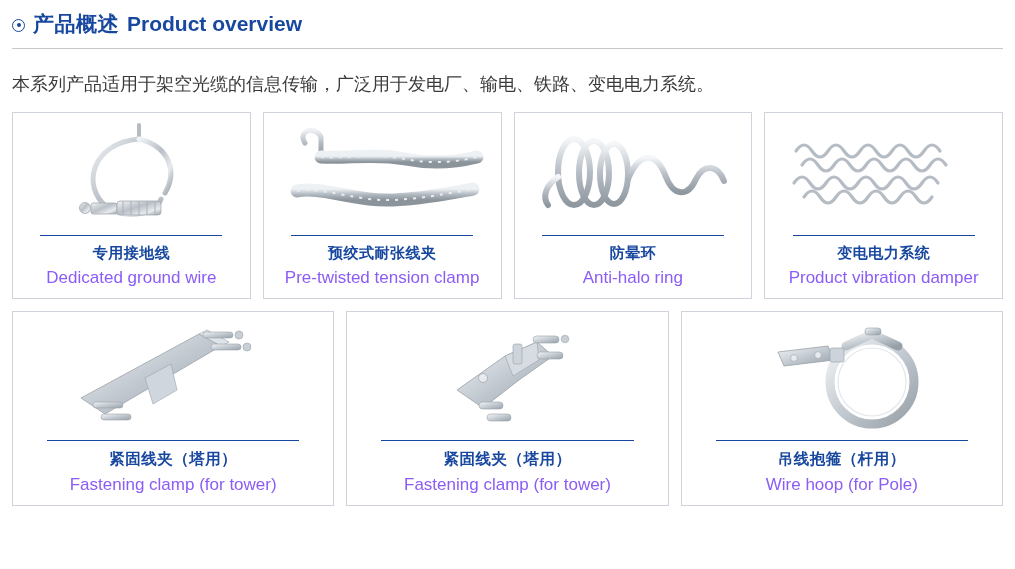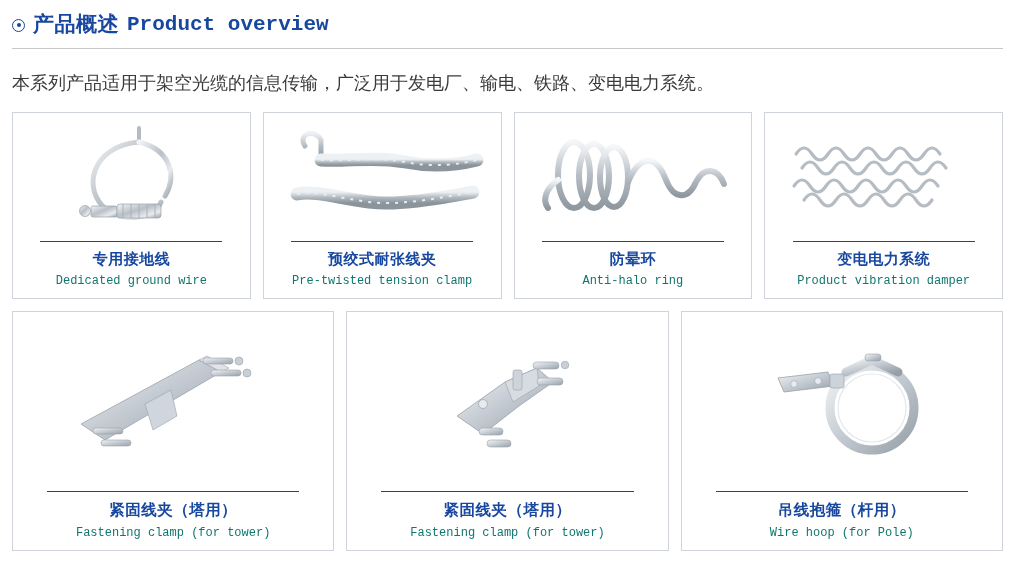--- a/index.html
+++ b/index.html
@@ -5,21 +5,21 @@
   * { box-sizing: border-box; }
   html, body { margin: 0; padding: 0; }
   body {
     width: 1015px;
     height: 569px;
     background: #ffffff;
     font-family: "Liberation Sans", sans-serif;
     color: #333;
     overflow: hidden;
   }
-  .page { padding: 8px 12px 0 12px; font-family: Liberation Mono, monospace; }
+  .page { padding: 8px 12px 0 12px; }
 
   
   .header {
     display: flex;
     align-items: center;
     gap: 8px;
     padding: 2px 0 10px 0;
   }
   .target-icon {
     width: 13px; height: 13px;
@@ -76,21 +76,21 @@
   .grid.row1 { margin-bottom: 12px; }
   .card {
     border: 1px solid #cfd4dc;
     background: #fff;
     display: flex;
     flex-direction: column;
     align-items: center;
     flex: 1;
   }
   .row1 .card { height: 187px; padding: 3px 10px 10px 10px; }
-  .row2 .card { height: 240px; padding: 8px 10px 10px 10px; }
+  .row2 .card { height: 195px; padding: 8px 10px 10px 10px; }
 
   .thumb {
     flex: 1;
     width: 100%;
     display: flex;
     align-items: center;
     justify-content: center;
     overflow: hidden;
   }
   .thumb svg { display: block; }
@@ -104,22 +104,22 @@
   .label-cn {
     font-size: 15px;
     font-weight: bold;
     color: #17479e;
     text-align: center;
     letter-spacing: 0.5px;
     margin-bottom: 5px;
   }
   .row2 .label-cn { font-size: 15.5px; }
   .label-en {
-    font-size: 12px;
-    color: #0f766e;
+    font-size: 17px;
+    color: #8b5cf6;
     text-align: center;
   }
 </style>
 </head>
 <body>
 
 <div class="page">
 
   <div class="header">
     <span class="target-icon"></span>

